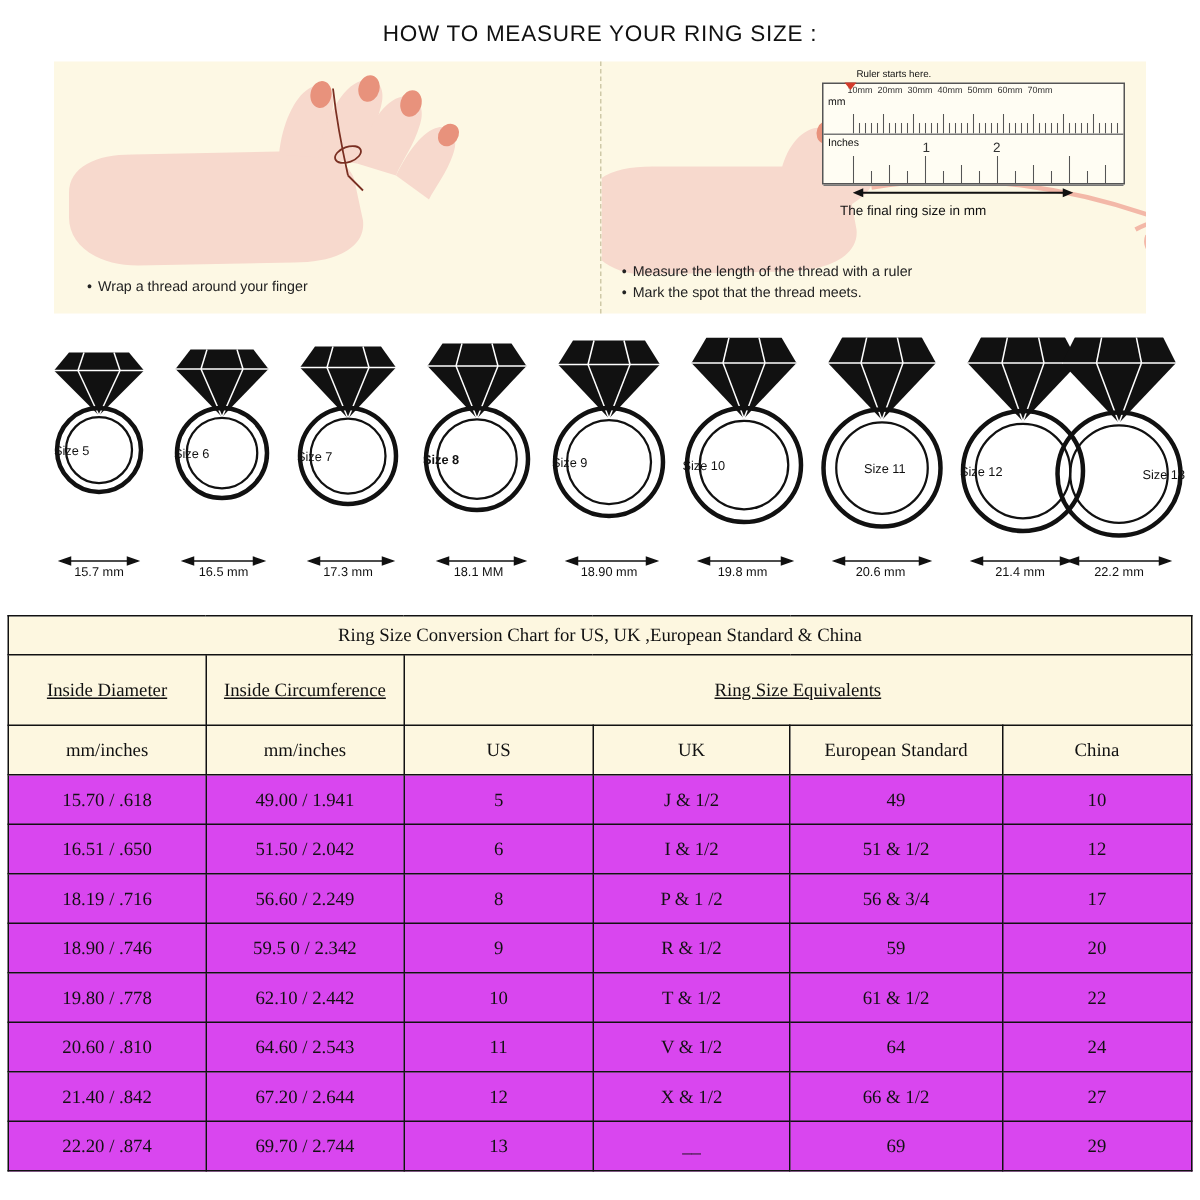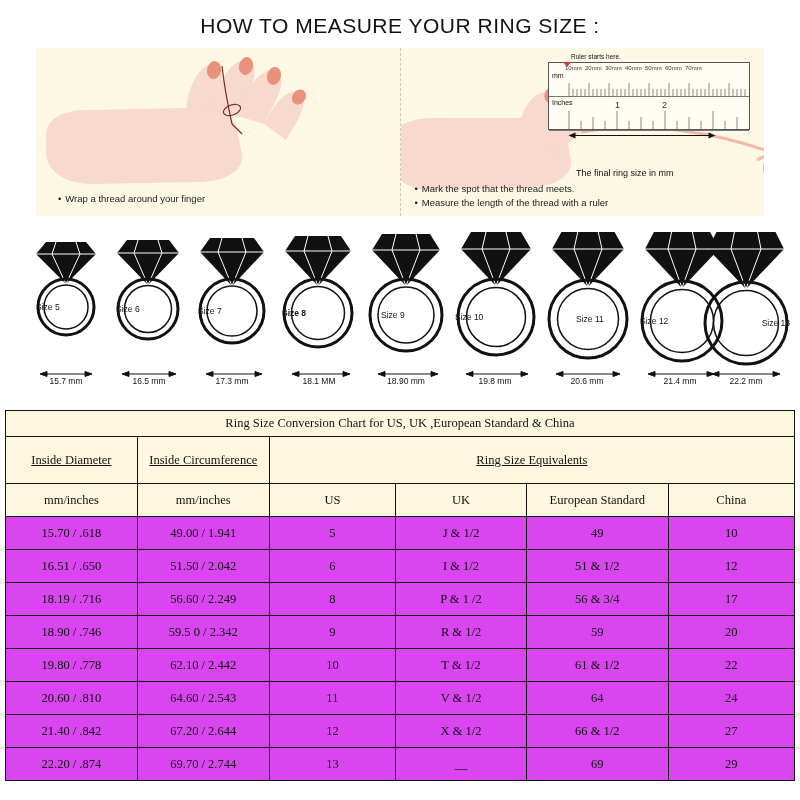--- a/index.html
+++ b/index.html
@@ -18,21 +18,21 @@
   .page {
     width: 800px;
     height: 800px;
     position: relative;
   }
 
   
   .title {
     text-align: center;
     font-family: "Liberation Sans", sans-serif;
-    font-size: 21px;
+    font-size: 15px;
     letter-spacing: 0.5px;
     padding-top: 14px;
     color: #111;
   }
 
   
   .steps {
     position: relative;
     margin: 10px 36px 0 36px;
     height: 168px;
@@ -310,26 +310,26 @@
         <span class="ruler-note" style="left:22px;top:-10px;">Ruler starts here.</span>
       </div>
 
       
       <div class="mm-measure">
         <svg class="arrow-line" width="168" height="8" viewBox="0 0 168 8">
           <line x1="6" y1="4" x2="162" y2="4" stroke="#111" stroke-width="1.4"></line>
           <polygon points="0,4 8,0.5 8,7.5" fill="#111"></polygon>
           <polygon points="168,4 160,0.5 160,7.5" fill="#111"></polygon>
         </svg>
-        <div style="position:absolute;left:18px;top:10px;margin-top:26px;">The final ring size in mm</div>
+        <div style="position:absolute;left:2px;top:10px;">The final ring size in mm</div>
       </div>
 
       <div class="step-caption" style="left:14px;bottom:6px;">
+        <div><span class="bullet">•</span><span>Measure the length of the thread with a ruler</span></div>
         <div><span class="bullet">•</span><span>Mark the spot that the thread meets.</span></div>
-        <div><span class="bullet">•</span><span>Measure the length of the thread with a ruler</span></div>
       </div>
     </div>
   </div>
 
   <div class="rings">
     <svg width="780" height="140" viewBox="0 0 780 140">
 
       <g transform="translate(18,0)">
         <path d="M18 10 L58 10 L68 22 L38 52 L8 22 Z" fill="#111"></path>
         <path d="M18 10 L58 10 L52 22 L24 22 Z" fill="#fff" opacity="0.0"></path>
@@ -447,21 +447,21 @@
         <circle cx="56" cy="104" r="41" fill="none" stroke="#111" stroke-width="3"></circle>
         <circle cx="56" cy="104" r="32.5" fill="none" stroke="#111" stroke-width="1.5"></circle>
       </g>
     </svg>
 
     
     <div class="ring-label" style="left:26px;  top:70px; width:60px;">Size 5</div>
     <div class="ring-label" style="left:106px; top:72px; width:64px;">Size 6</div>
     <div class="ring-label" style="left:188px; top:74px; width:68px;">Size 7</div>
     <div class="ring-label" style="left:272px; top:76px; width:92px;font-weight:bold;">Size 8</div>
-    <div class="ring-label" style="left:358px; top:78px; width:76px;padding-left:13px;">Size 9</div>
+    <div class="ring-label" style="left:358px; top:78px; width:76px;">Size 9</div>
     <div class="ring-label" style="left:445px; top:80px; width:80px;">Size 10</div>
     <div class="ring-label" style="left:537px; top:82px; width:82px;padding-left:29px;">Size 11</div>
     <div class="ring-label" style="left:630px; top:84px; width:84px;">Size 12</div>
     <div class="ring-label" style="left:694px; top:86px; width:86px;text-align:right;">Size 13</div>
   </div>
 
   <div style="position:absolute;left:10px;top:368px;width:780px;height:24px;">
     <svg width="780" height="24" viewBox="0 0 780 24">
       <g stroke="#111" stroke-width="1" fill="#111">
         <line x1="34" y1="6" x2="78" y2="6"></line>

